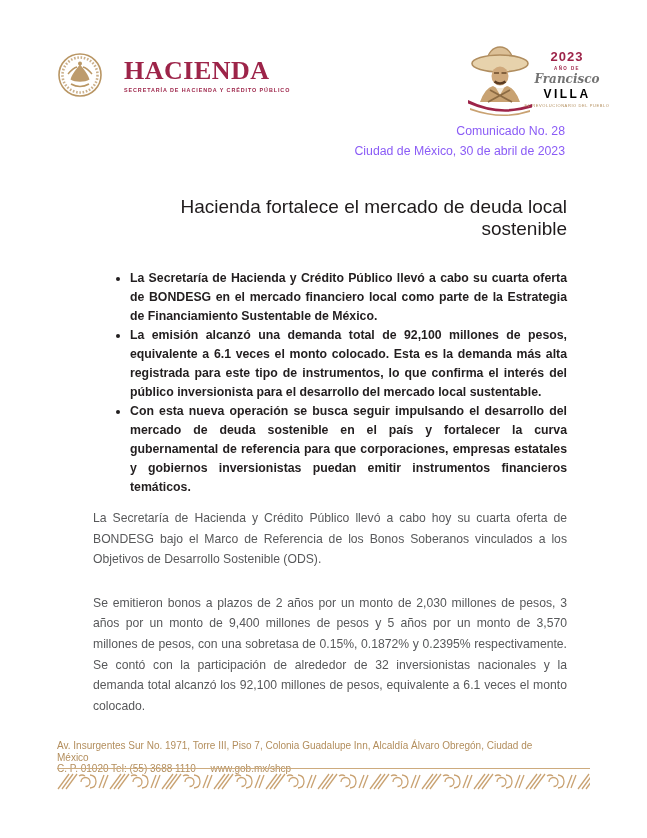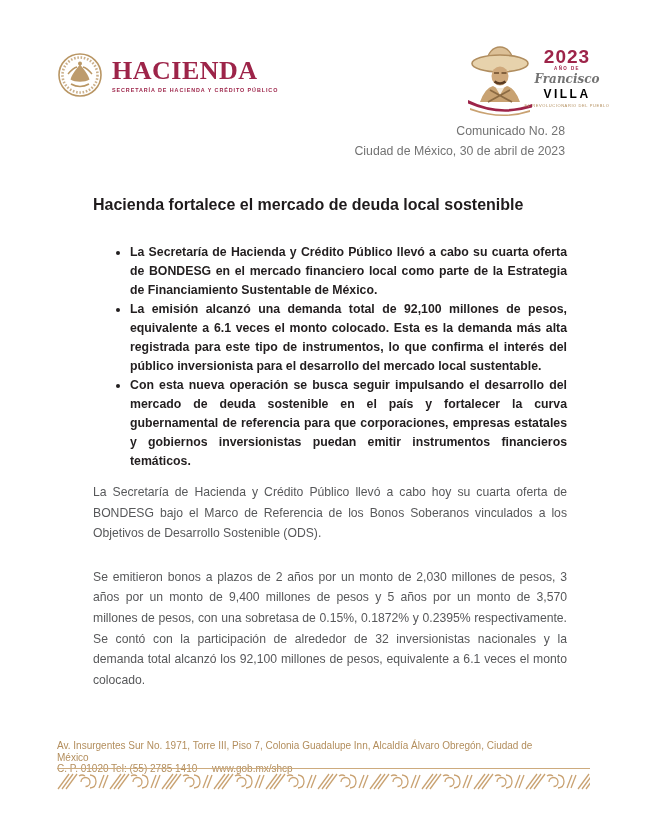--- a/index.html
+++ b/index.html
@@ -1,41 +1,41 @@
 <!DOCTYPE html>
 <html lang="es"><head>
 <meta charset="utf-8">
 <style>
   html,body{margin:0;padding:0;background:#e9e9e9;}
   .page{
     position:relative;width:647px;height:838px;background:#ffffff;
     font-family:"Liberation Sans",sans-serif;overflow:hidden;margin:0 auto;
   }
   
-  .hacienda-logo{position:absolute;left:57px;top:52px;display:flex;align-items:center;gap:9px;}
+  .hacienda-logo{position:absolute;left:57px;top:52px;display:flex;align-items:center;gap:21px;}
   .seal{width:46px;height:46px;flex:0 0 auto;}
   .wordmark-block{display:flex;flex-direction:column;}
   .wordmark{font-family:"Liberation Serif",serif;font-weight:bold;font-size:26px;line-height:26px;
     color:#9D2449;letter-spacing:.5px;}
   .logo-subtitle{font-size:5.4px;letter-spacing:.92px;font-weight:bold;color:#9D2449;margin-top:3px;white-space:nowrap;}
   
   .villa-logo{position:absolute;left:468px;top:36px;width:132px;height:86px;}
   .villa-portrait{position:absolute;left:0;top:0;width:64px;height:84px;}
   .villa-text{position:absolute;left:66px;top:12px;width:66px;display:flex;flex-direction:column;align-items:center;}
-  .villa-year{font-weight:bold;font-size:19px;line-height:17px;color:#9D2449;letter-spacing:1px;}
+  .villa-year{font-weight:bold;font-size:13px;line-height:17px;color:#9D2449;letter-spacing:1px;}
   .villa-yearlabel{font-size:4.5px;letter-spacing:1.4px;color:#9D2449;font-weight:bold;margin-top:1px;}
   .villa-script{font-family:"DejaVu Serif",serif;font-style:italic;font-weight:bold;font-size:12px;
     line-height:15px;color:#737373;margin-top:1px;}
   .villa-caps{font-weight:bold;font-size:12px;line-height:12px;letter-spacing:2.5px;color:#000000;margin-top:1px;}
   .villa-tagline{font-size:4px;letter-spacing:.6px;color:#B38E5D;margin-top:3px;white-space:nowrap;}
   
-  .meta{position:absolute;right:82px;top:121px;text-align:right;font-size:12.3px;line-height:20px;color:#737373;}
+  .meta{position:absolute;right:82px;top:121px;text-align:right;font-size:12.3px;line-height:20px;color:#8b5cf6;}
   
   .content{position:absolute;left:93px;top:196px;width:474px;color:#221E1F;}
-  .doc-title{text-align:left;font-weight:bold;font-size:16px;color:#1F1B1C;margin:0 0 29px 0;}
+  .doc-title{text-align:right;font-weight:normal;font-size:19px;color:#1F1B1C;margin:0 0 29px 0;}
   ul.bullets{margin:0;padding:0 0 0 37px;}
   ul.bullets li{font-weight:bold;font-size:12.3px;line-height:19px;color:#221E1F;text-align:justify;}
   .content p{margin:11px 0 0 0;font-size:12.2px;line-height:20.6px;color:#57585A;text-align:justify;}
   .content p.second{margin-top:23px;}
   
   .footer-text{position:absolute;left:57px;top:740px;width:500px;font-size:10px;line-height:11.5px;color:#B38E5D;}
   .footer-site{margin-left:12px;}
   .footer-sep{position:absolute;left:57px;top:768px;width:533px;height:0;border-top:1px solid #CDAB7E;}
   .pattern-band{position:absolute;left:57px;top:772px;width:533px;height:19px;}
 </style>
@@ -102,21 +102,21 @@
       <li>Con esta nueva operación se busca seguir impulsando el desarrollo del mercado de deuda sostenible en el país y fortalecer la curva gubernamental de referencia para que corporaciones, empresas estatales y gobiernos inversionistas puedan emitir instrumentos financieros temáticos.</li>
     </ul>
 
     <p>La Secretaría de Hacienda y Crédito Público llevó a cabo hoy su cuarta oferta de BONDESG bajo el Marco de Referencia de los Bonos Soberanos vinculados a los Objetivos de Desarrollo Sostenible (ODS).</p>
     <p class="second">Se emitieron bonos a plazos de 2 años por un monto de 2,030 millones de pesos, 3 años por un monto de 9,400 millones de pesos y 5 años por un monto de 3,570 millones de pesos, con una sobretasa de 0.15%, 0.1872% y 0.2395% respectivamente. Se contó con la participación de alrededor de 32 inversionistas nacionales y la demanda total alcanzó los 92,100 millones de pesos, equivalente a 6.1 veces el monto colocado.</p>
   </div>
 
   <div class="footer-text">
     <div>Av. Insurgentes Sur No. 1971, Torre III, Piso 7, Colonia Guadalupe Inn, Alcaldía Álvaro Obregón, Ciudad de México</div>
     <div>
-      <span>C. P. 01020 Tel: (55) 2785 1410</span>
+      <span>C. P. 01020 Tel: (55) 3688 1110</span>
       <span class="footer-site">www.gob.mx/shcp</span>
     </div>
   </div>
 
   <div class="footer-sep"></div>
 
   <svg class="pattern-band" viewBox="0 0 533 19" preserveAspectRatio="none">
     <defs>
       <pattern id="aztec" width="52" height="19" patternUnits="userSpaceOnUse">
         <g stroke="#C9A272" stroke-width="1.3" fill="none">

